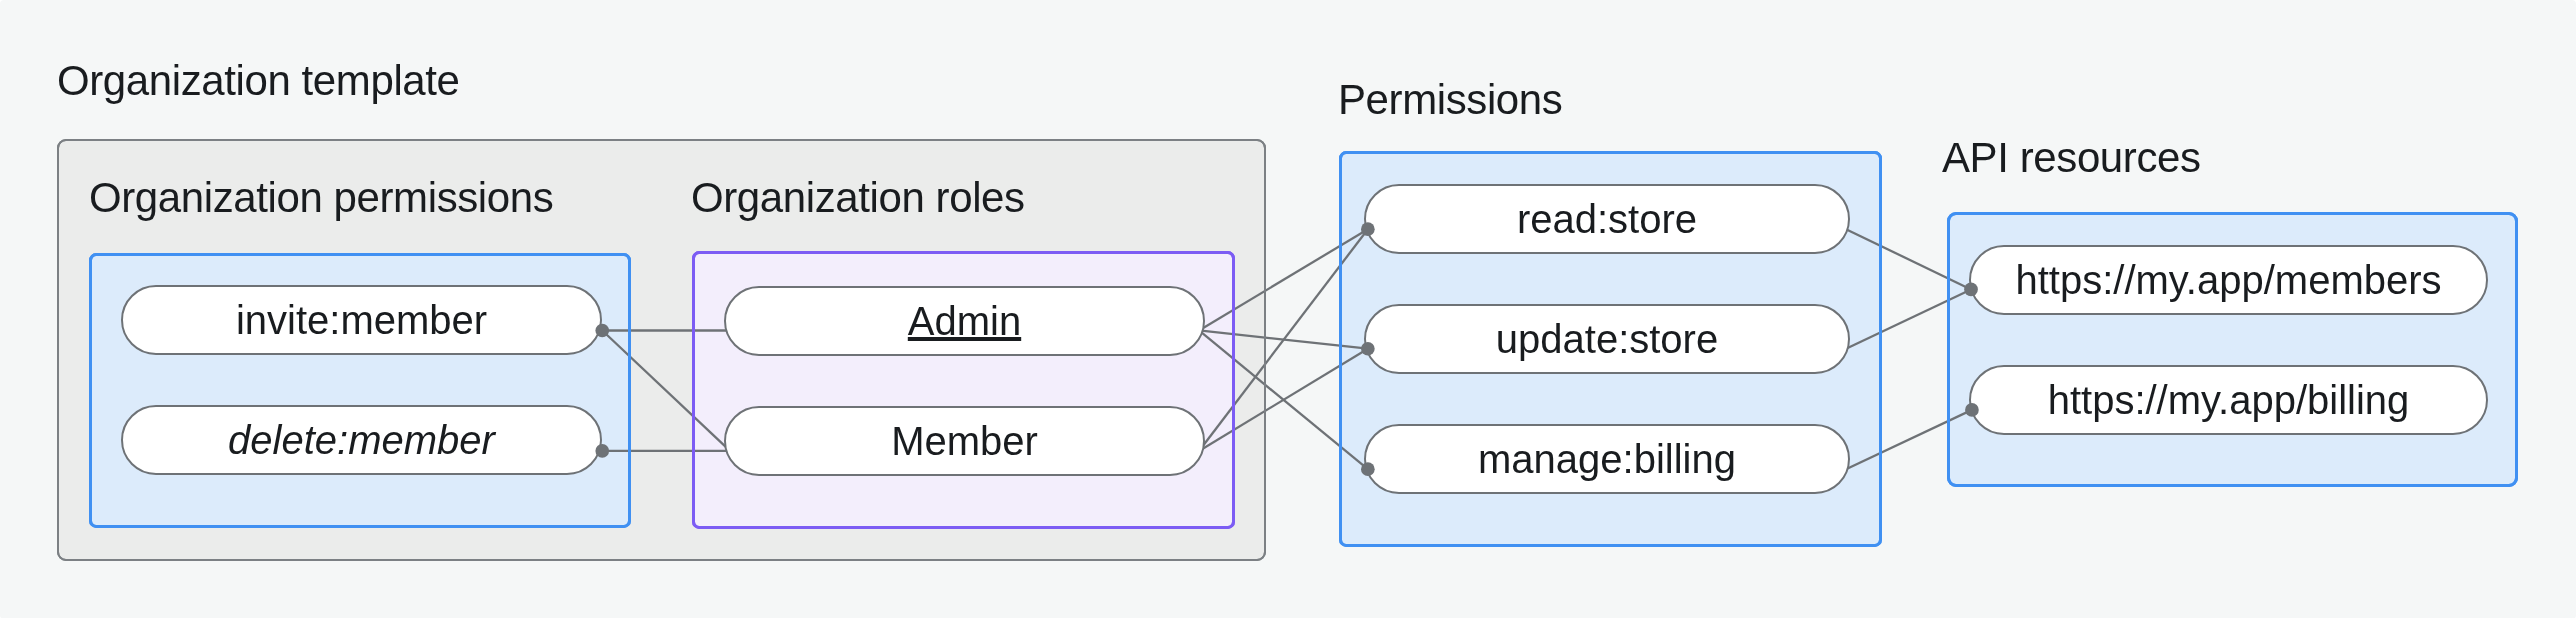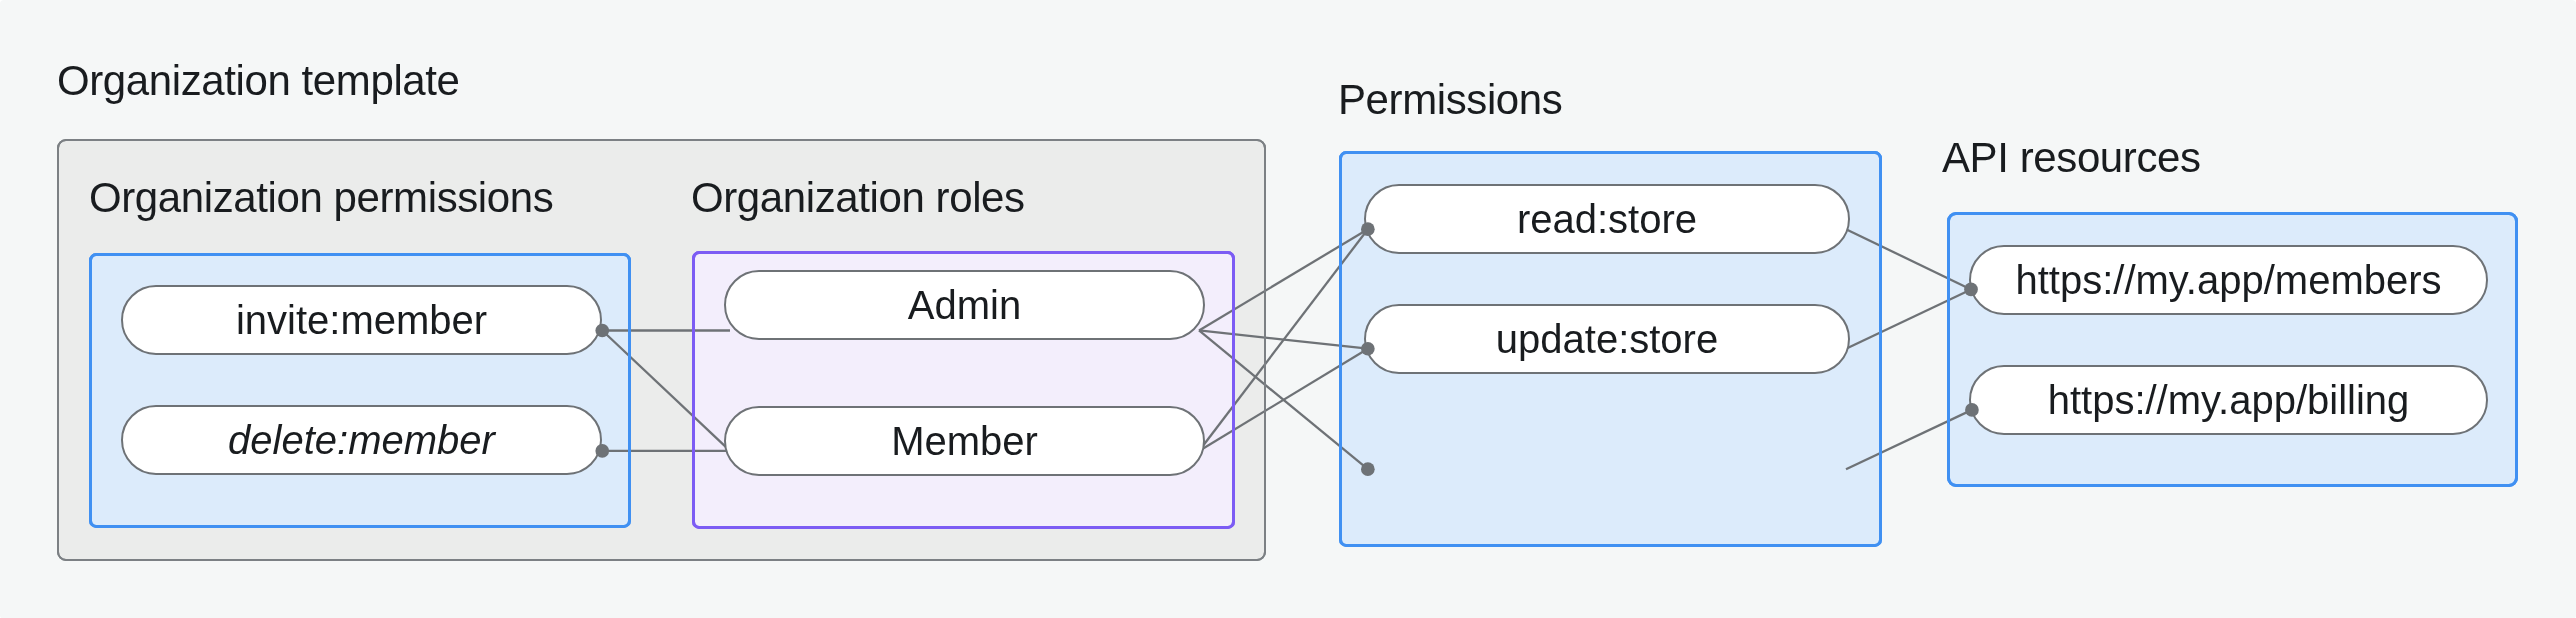--- a/index.html
+++ b/index.html
@@ -61,21 +61,21 @@
     display: flex;
     align-items: center;
     justify-content: center;
     font-size: 40px;
     color: #191c1f;
     white-space: nowrap;
     z-index: 4;
   }
   .pill-invite  { left: 121px;  top: 285px; width: 481px; }
   .pill-delete  { left: 121px;  top: 405px; width: 481px; font-style: italic; }
-  .pill-admin   { left: 724px;  top: 270px; width: 481px; }
+  .pill-admin   { left: 724px;  top: 286px; width: 481px; text-decoration: underline; }
   .pill-member  { left: 724px;  top: 406px; width: 481px; }
   .pill-read    { left: 1364px; top: 184px; width: 486px; }
   .pill-update  { left: 1364px; top: 304px; width: 486px; }
   .pill-manage  { left: 1364px; top: 424px; width: 486px; }
   .pill-members { left: 1969px; top: 245px; width: 519px; }
   .pill-billing { left: 1969px; top: 365px; width: 519px; }
 
   svg.edges { position: absolute; left: 0; top: 0; z-index: 2; }
   svg.dots  { position: absolute; left: 0; top: 0; z-index: 5; pointer-events: none; }
   svg.edges line { stroke: #6e7276; stroke-width: 2.5; }
@@ -135,20 +135,23 @@
   </div>
   <div class="pill pill-member">
     <span>Member</span>
   </div>
   <div class="pill pill-read">
     <span>read:store</span>
   </div>
   <div class="pill pill-update">
     <span>update:store</span>
   </div>
+  <div class="pill pill-manage">
+    <span>manage:billing</span>
+  </div>
   <div class="pill pill-members">
     <span>https://my.app/members</span>
   </div>
   <div class="pill pill-billing">
     <span>https://my.app/billing</span>
   </div>
 
   <svg class="dots" width="2576" height="619" viewBox="0 0 2823 678">
     <circle cx="660" cy="362" r="7.5"></circle>
     <circle cx="660" cy="494" r="7.5"></circle>

